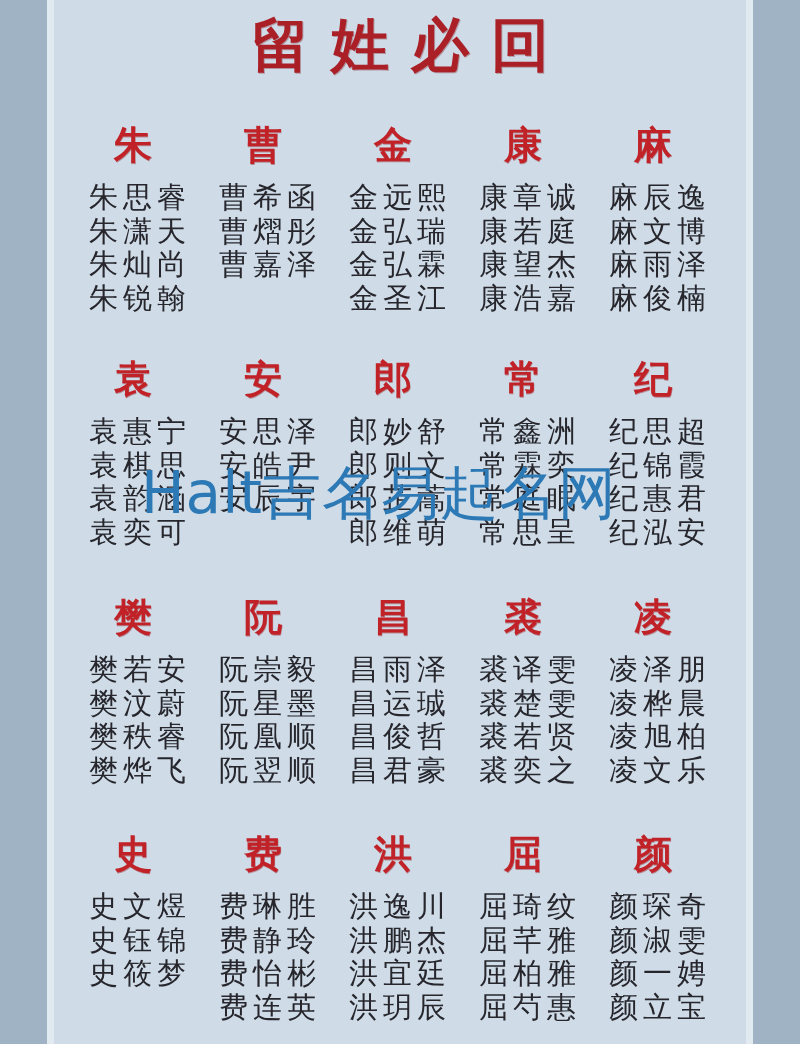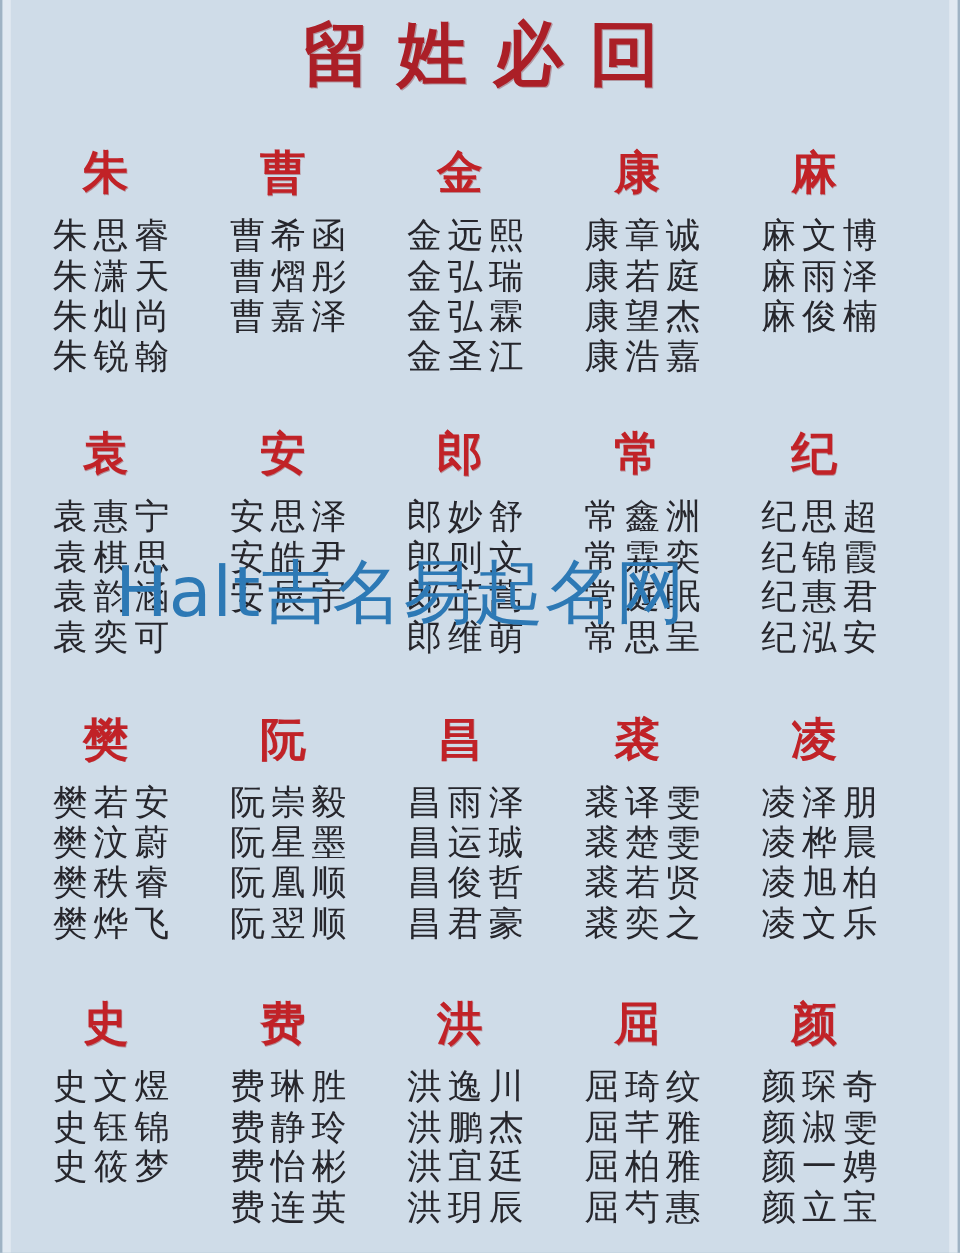--- a/index.html
+++ b/index.html
@@ -1,19 +1,19 @@
 <!DOCTYPE html>
 <html><head>
 <meta charset="utf-8">
 <style>
   html,body{margin:0;padding:0;}
   body{background:#9fb3c4;}
   .page{
     position:relative;
-    width:796px;height:1044px;
+    width:706px;height:1044px;
     background:var(--background,#cfdce8);
     overflow:hidden;
     font-family:"Liberation Serif","DejaVu Serif",serif;
     margin:0 auto;
   }
   .edge{position:absolute;top:0;bottom:0;width:7px;background:rgba(255,255,255,0.38);z-index:1;}
   .edge-left{left:0;}
   .edge-right{right:0;}
   .title{
     position:absolute;top:8px;left:0;right:0;
@@ -87,20 +87,21 @@
         </div>
         <div class="cell">
           <div class="hdr">康</div>
           <div class="name">康章诚</div>
           <div class="name">康若庭</div>
           <div class="name">康望杰</div>
           <div class="name">康浩嘉</div>
         </div>
         <div class="cell">
           <div class="hdr">麻</div>
+          <div class="name">麻辰逸</div>
           <div class="name">麻文博</div>
           <div class="name">麻雨泽</div>
           <div class="name">麻俊楠</div>
         </div>
       </div>
       <div class="row5" style="top: 357px;">
         <div class="cell">
           <div class="hdr">袁</div>
           <div class="name">袁惠宁</div>
           <div class="name">袁棋思</div>

